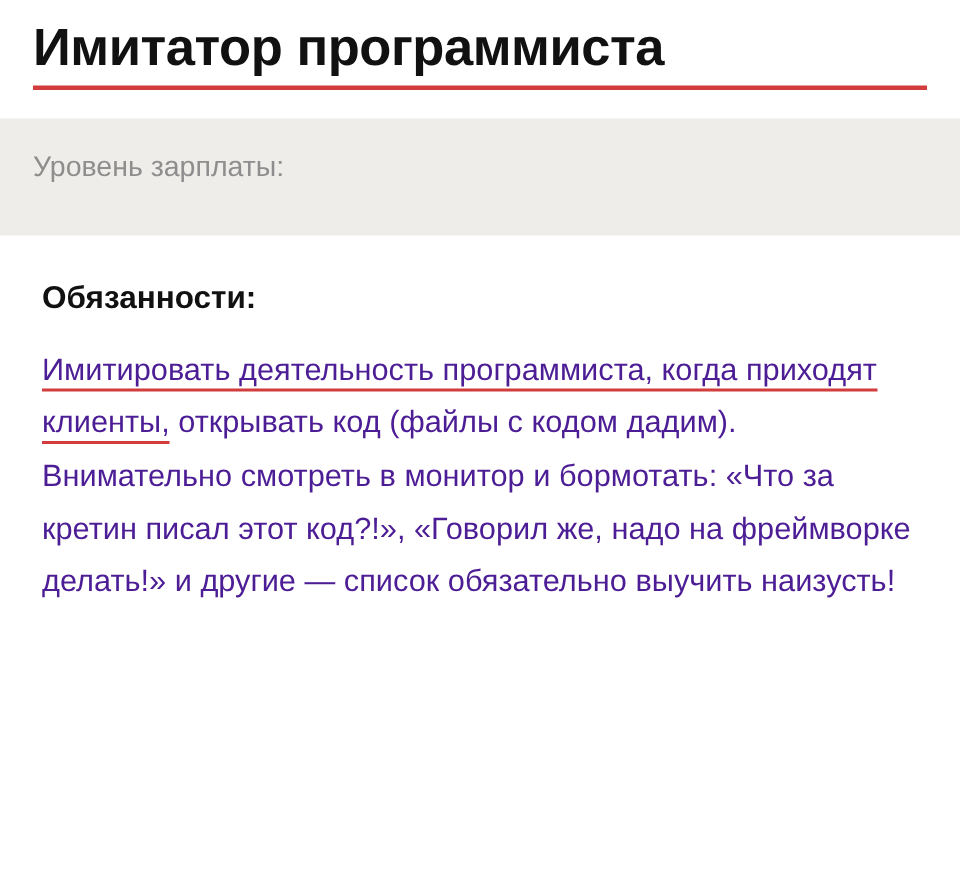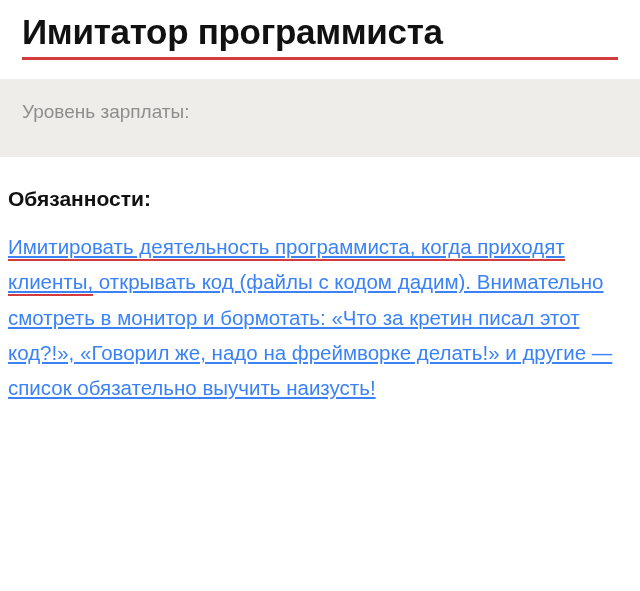--- a/index.html
+++ b/index.html
@@ -57,33 +57,32 @@
   }
   .salary-value {
     font-size: 21px;
     font-weight: bold;
     color: #111111;
     line-height: 1.2;
   }
 
   
   .duties {
-    padding: 30px 22px 0 8px;
+    padding: 30px 22px 0 28px;
   }
   .duties-heading {
     font-size: 21px;
     font-weight: bold;
     color: #111111;
     margin-bottom: 18px;
   }
   .duties-body {
     font-size: 20.5px;
     line-height: 1.72;
-    color: #3b82f6;
-    text-decoration: underline;
+    color: #4c1d95;
   }
   .hl {
     border-bottom: 2px solid #d23c3c;
     padding-bottom: 1px;
   }
 </style>
 </head>
 <body>
 
 <div class="page">

